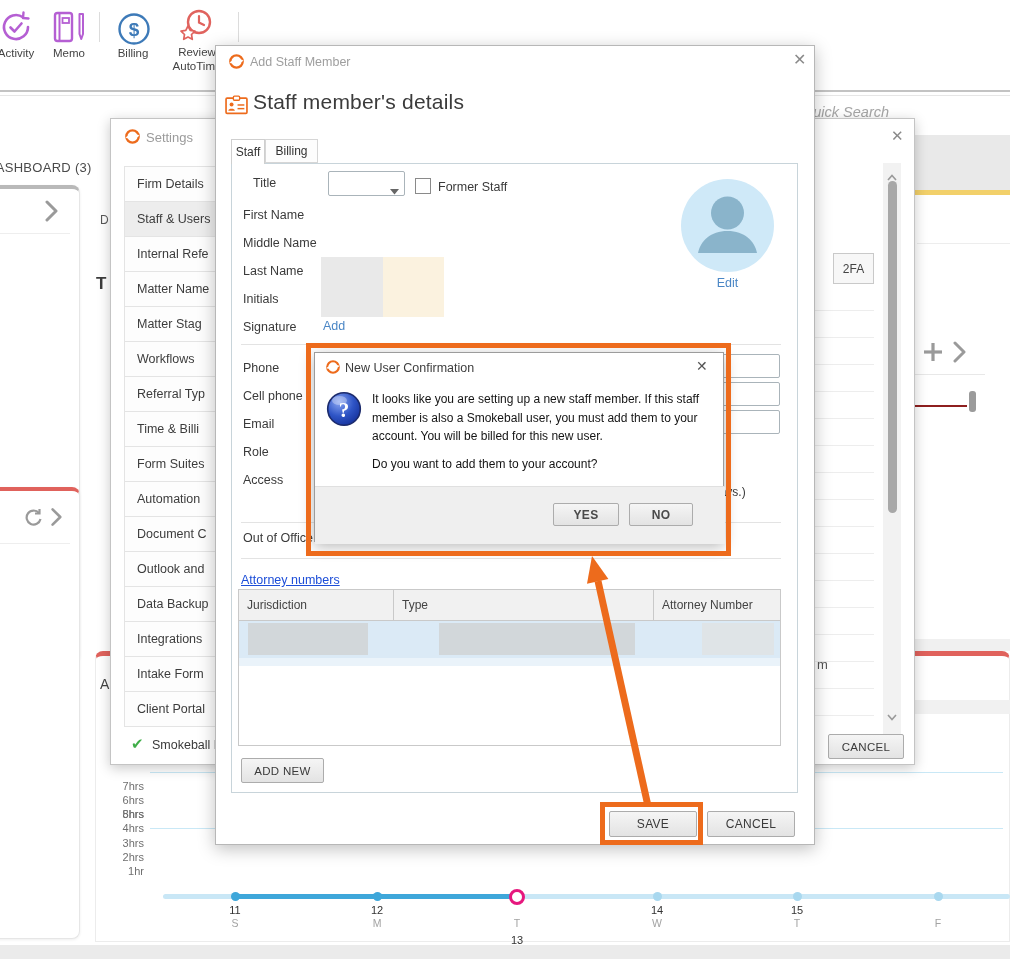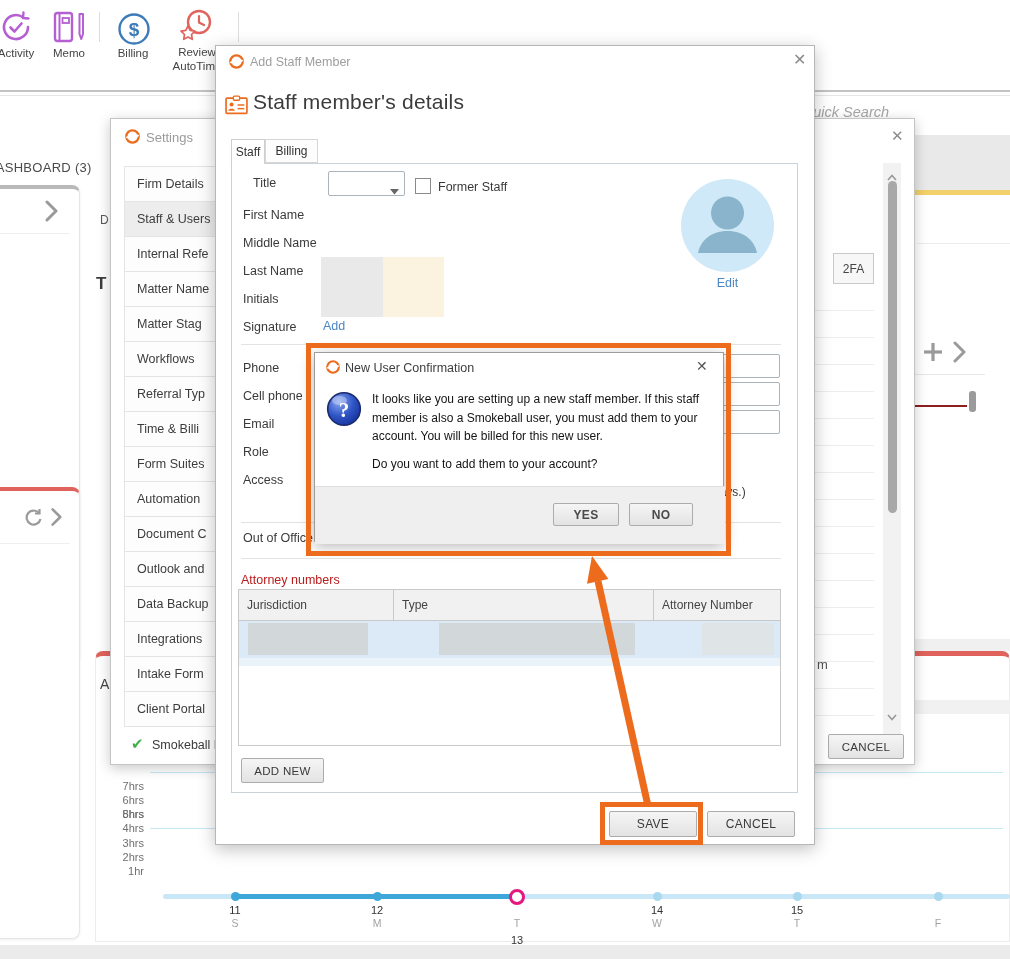--- a/index.html
+++ b/index.html
@@ -367,21 +367,21 @@
 
     <div class="input" style="left:112px;top:308px;width:452px;height:24px;"></div>
     <div class="input" style="left:112px;top:336px;width:452px;height:24px;"></div>
     <div class="input" style="left:112px;top:364px;width:452px;height:24px;"></div>
 
     <div class="line" style="left:25px;top:476px;width:540px;height:1px;background:#e3e3e3;"></div>
     <span class="flabel" style="left:27px;top:485px;">Out of Office</span>
     <span class="flabel" style="left:497px;top:439px;font-size:12px;">days.)</span>
     <div class="line" style="left:25px;top:512px;width:540px;height:1px;background:#e3e3e3;"></div>
 
-    <span class="flabel" style="left:25px;top:527px;color:#b91c1c;">Attorney numbers</span>
+    <span class="flabel" style="left:25px;top:527px;color:#1d4ed8;text-decoration:underline;">Attorney numbers</span>
 
     <div class="abs" style="left:22px;top:543px;width:543px;height:157px;box-sizing:border-box;border:1px solid #c9c9c9;background:#fff;">
       <div class="tbl-head-cell" style="left:0;width:155px;">
         <span>Jurisdiction</span>
       </div>
       <div class="tbl-head-cell" style="left:155px;width:260px;">
         <span>Type</span>
       </div>
       <div class="tbl-head-cell" style="left:415px;width:126px;border-right:none;">
         <span>Attorney Number</span>

